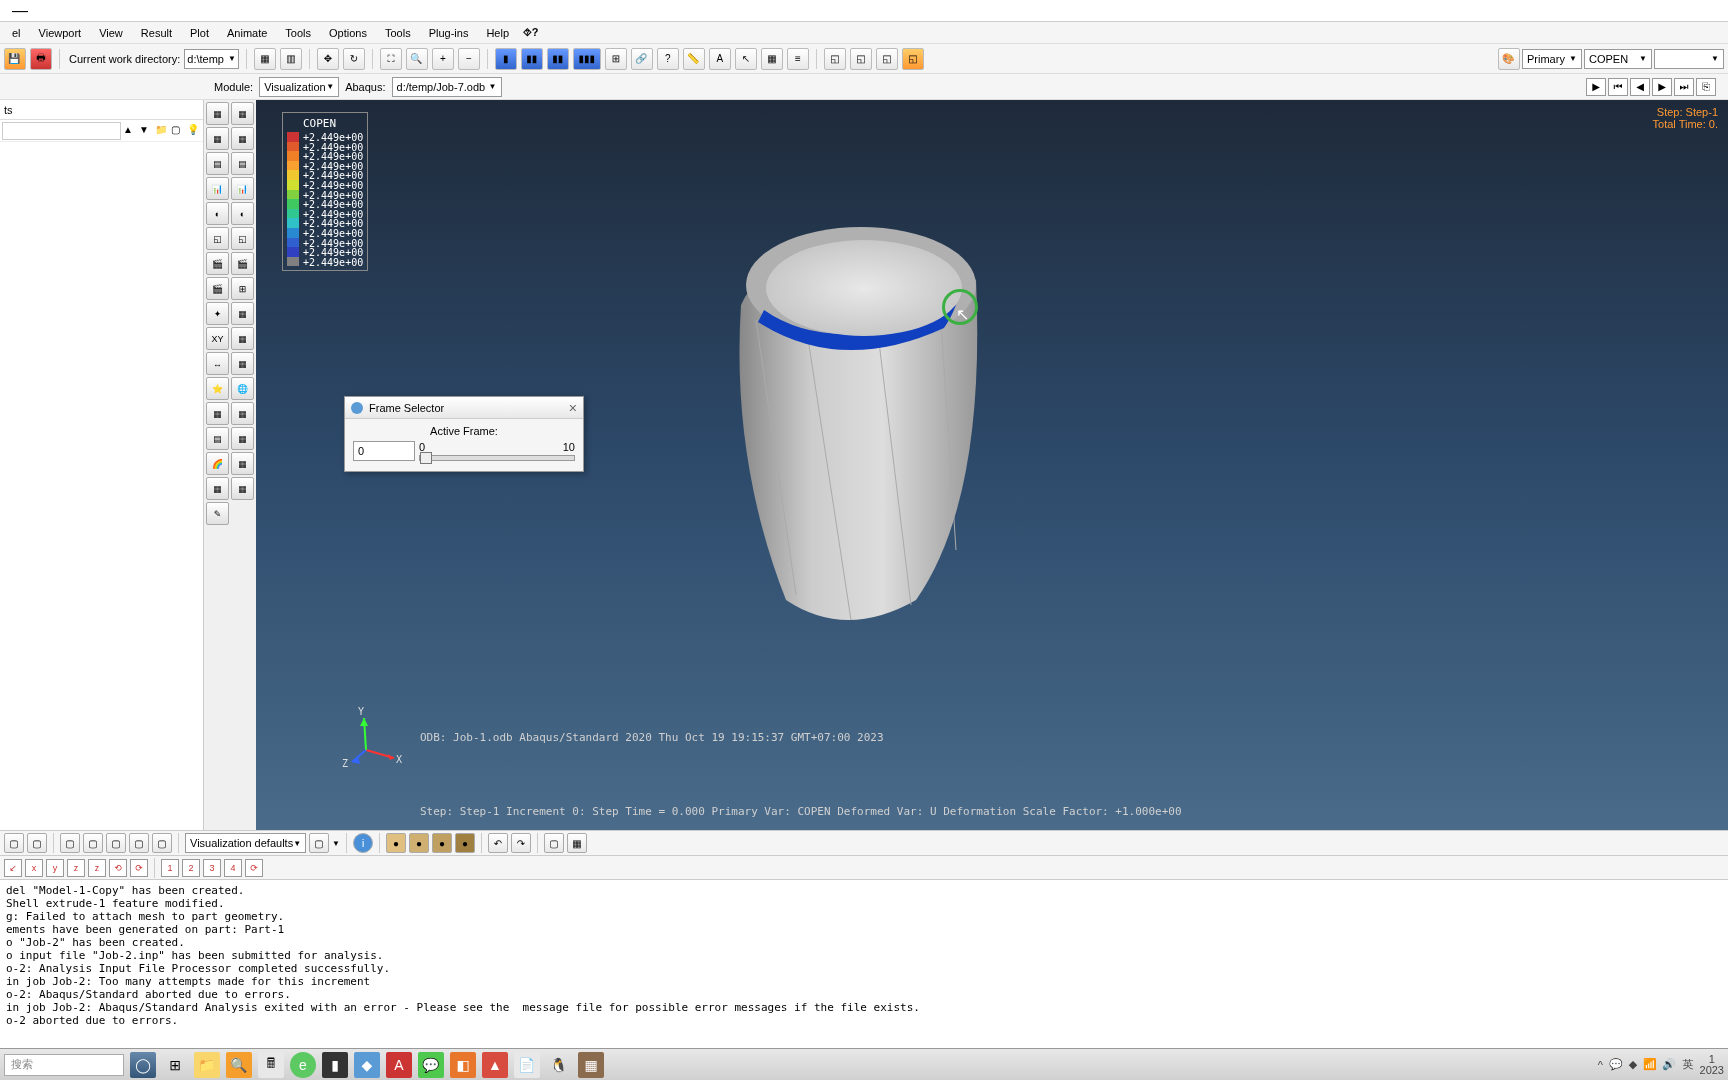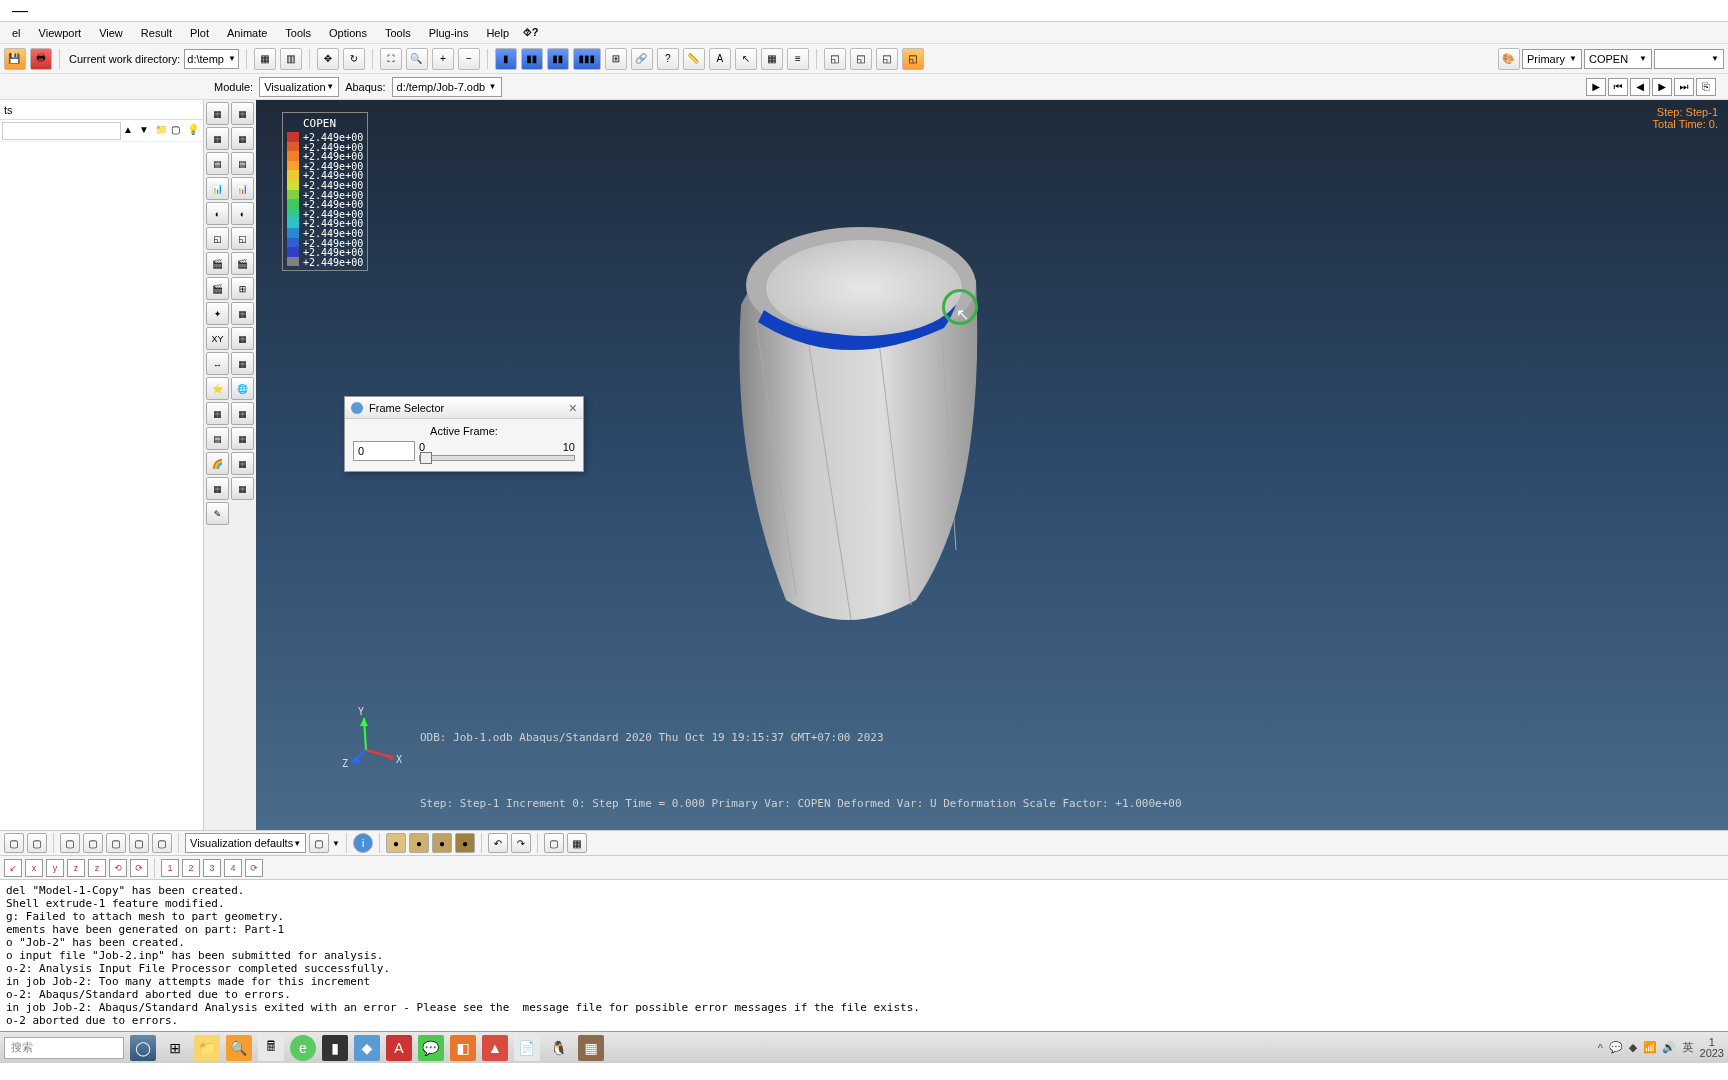--- a/index.html
+++ b/index.html
@@ -88,39 +88,39 @@
 
 .cursor-ring { position: absolute; top: 189px; left: 686px; width: 36px; height: 36px; border: 3px solid #3cb043; border-radius: 50%; }
 .cursor-arrow { position: absolute; top: 205px; left: 700px; font-size: 16px; color: #fff; }
 
 
 .triad { position: absolute; bottom: 60px; left: 90px; width: 60px; height: 60px; }
 .triad .lbl { position: absolute; font-family: monospace; color: #ddd; font-size: 10px; }
 
 
 .odb-line { position: absolute; bottom: 86px; left: 164px; color: #d0d0d0; font-family: monospace; font-size: 11px; }
-.step-lines { position: absolute; bottom: 20px; left: 164px; color: #d0d0d0; font-family: monospace; font-size: 11px; line-height: 13px; }
+.step-lines { position: absolute; bottom: 12px; left: 164px; color: #d0d0d0; font-family: monospace; font-size: 11px; line-height: 13px; }
 
 
 .bottom-area { position: absolute; left: 0; right: 0; bottom: 0; height: 250px; background: #f5f5f5; display: flex; flex-direction: column; }
 .btoolbar1 { height: 26px; border-top: 1px solid #ccc; border-bottom: 1px solid #ccc; display: flex; align-items: center; padding: 2px 4px; gap: 3px; }
 .btoolbar2 { height: 24px; border-bottom: 1px solid #ccc; display: flex; align-items: center; padding: 2px 4px; gap: 3px; }
 .axis-btn { width: 18px; height: 18px; border: 1px solid #999; background: #fff; font-size: 9px; display: flex; align-items: center; justify-content: center; cursor: pointer; color: #cc3333; }
 .b-btn { width: 20px; height: 20px; border: 1px solid #aaa; background: linear-gradient(#fff,#e8e8e8); border-radius: 2px; cursor: pointer; display:flex; align-items:center; justify-content:center; font-size:10px; }
 .b-btn.info { background: #4a90d9; color: #fff; border-radius: 50%; }
 .b-btn.shade1 { background: #e0c080; }
 .b-btn.shade2 { background: #d0b070; }
 .b-btn.shade3 { background: #c0a060; }
 .b-btn.shade4 { background: #a08040; }
 
 
 .msg-log { flex: 1; background: #fff; padding: 4px 6px; font-family: monospace; font-size: 11px; line-height: 13px; white-space: pre; overflow: hidden; }
 
 
-.taskbar { height: 32px; background: linear-gradient(#e8e8e8,#d0d0d0); border-top: 1px solid #999; display: flex; align-items: center; padding: 0 4px; gap: 6px; position: absolute; left:0; right:0; bottom:17px;}
+.taskbar { height: 32px; background: linear-gradient(#e8e8e8,#d0d0d0); border-top: 1px solid #999; display: flex; align-items: center; padding: 0 4px; gap: 6px; position: absolute; left:0; right:0; bottom:0;}
 .taskbar .search { flex: 0 0 120px; height: 22px; border: 1px solid #aaa; background: #fff; padding: 0 6px; display:flex; align-items:center; color:#888; }
 .taskbar .tb-icon { width: 26px; height: 26px; border-radius: 2px; display: flex; align-items: center; justify-content: center; font-size: 14px; cursor: pointer; }
 .taskbar .tray { margin-left: auto; display: flex; align-items: center; gap: 6px; color: #444; font-size: 10px; }
 </style>
 </head>
 <body>
 
 <div class="titlebar">
   <span class="min">—</span>
 </div>

